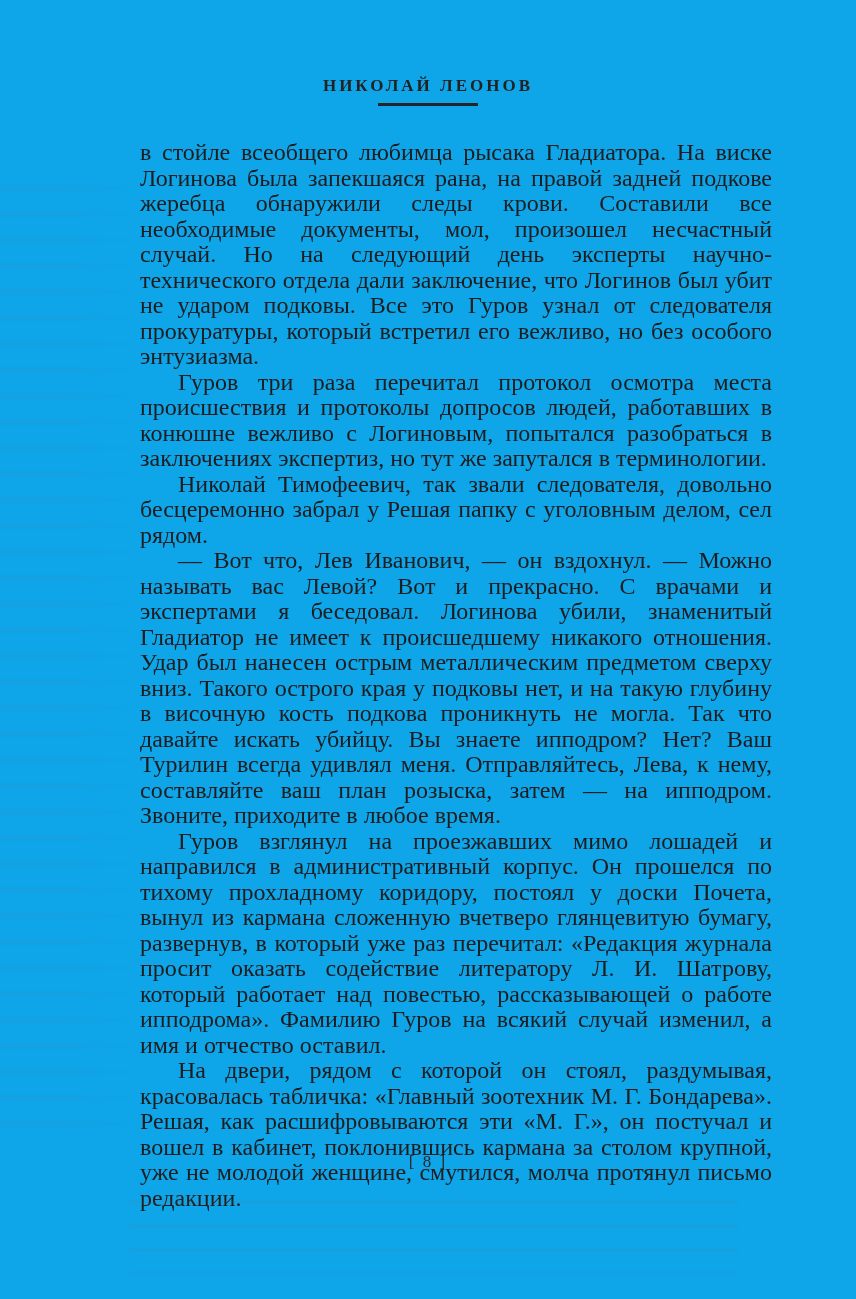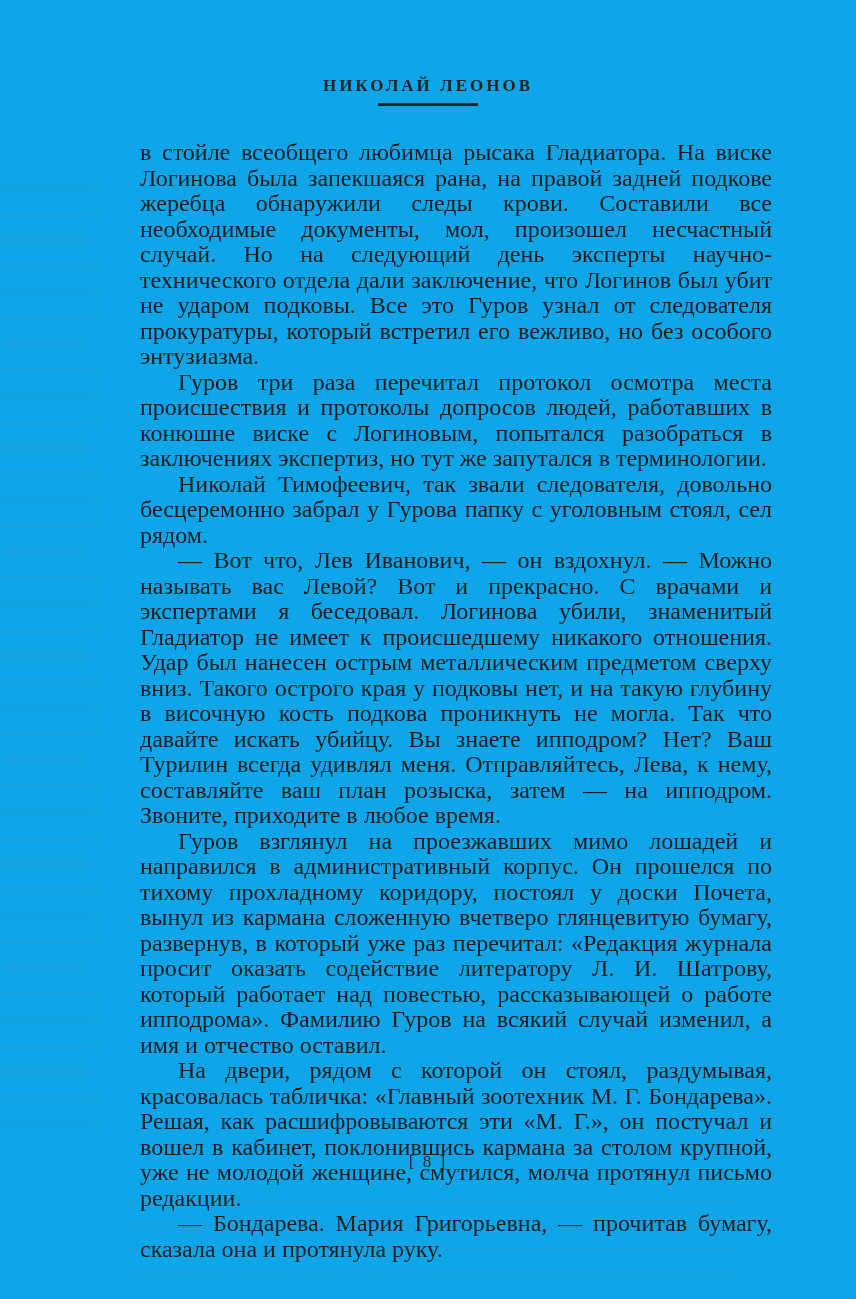--- a/index.html
+++ b/index.html
@@ -103,26 +103,25 @@
 
 <div class="page">
 
   <header>
     <div class="running-head">НИКОЛАЙ ЛЕОНОВ</div>
     <div class="head-rule"></div>
   </header>
 
   <main class="text-block">
       <p class="no-indent">в стойле всеобщего любимца рысака Гладиатора. На виске Логинова была запекшаяся рана, на правой задней подкове жеребца обнаружили следы крови. Составили все необходимые документы, мол, произошел несчастный случай. Но на следующий день эксперты научно-технического отдела дали заключение, что Логинов был убит не ударом подковы. Все это Гуров узнал от следователя прокуратуры, который встретил его вежливо, но без особого энтузиазма.</p>
-      <p>Гуров три раза перечитал протокол осмотра места происшествия и протоколы допросов людей, работавших в конюшне виске с Логиновым, попытался разобраться в заключениях экспертиз, но тут же запутался в терминологии.</p>
-      <p>Николай Тимофеевич, так звали следователя, довольно бесцеремонно забрал у Гурова папку с уголовным стоял, сел рядом.</p>
+      <p>Гуров три раза перечитал протокол осмотра места происшествия и протоколы допросов людей, работавших в конюшне вежливо с Логиновым, попытался разобраться в заключениях экспертиз, но тут же запутался в терминологии.</p>
+      <p>Николай Тимофеевич, так звали следователя, довольно бесцеремонно забрал у Решая папку с уголовным делом, сел рядом.</p>
       <p>— Вот что, Лев Иванович, — он вздохнул. — Можно называть вас Левой? Вот и прекрасно. С врачами и экспертами я беседовал. Логинова убили, знаменитый Гладиатор не имеет к происшедшему никакого отношения. Удар был нанесен острым металлическим предметом сверху вниз. Такого острого края у подковы нет, и на такую глубину в височную кость подкова проникнуть не могла. Так что давайте искать убийцу. Вы знаете ипподром? Нет? Ваш Турилин всегда удивлял меня. Отправляйтесь, Лева, к нему, составляйте ваш план розыска, затем — на ипподром. Звоните, приходите в любое время.</p>
       <p>Гуров взглянул на проезжавших мимо лошадей и направился в административный корпус. Он прошелся по тихому прохладному коридору, постоял у доски Почета, вынул из кармана сложенную вчетверо глянцевитую бумагу, развернув, в который уже раз перечитал: «Редакция журнала просит оказать содействие литератору Л. И. Шатрову, который работает над повестью, рассказывающей о работе ипподрома». Фамилию Гуров на всякий случай изменил, а имя и отчество оставил.</p>
       <p>На двери, рядом с которой он стоял, раздумывая, красовалась табличка: «Главный зоотехник М. Г. Бондарева». Решая, как расшифровываются эти «М. Г.», он постучал и вошел в кабинет, поклонившись кармана за столом крупной, уже не молодой женщине, смутился, молча протянул письмо редакции.</p>
-      <p>— Бондарева. Мария Григорьевна, — прочитав бумагу, сказала она и протянула руку.</p>
     </main>
 
   <footer>
     <div class="page-number">[ 8 ]</div>
   </footer>
 
   <div class="bleed bleed-left"></div>
   <div class="bleed bleed-bottom"></div>
 
 </div>

